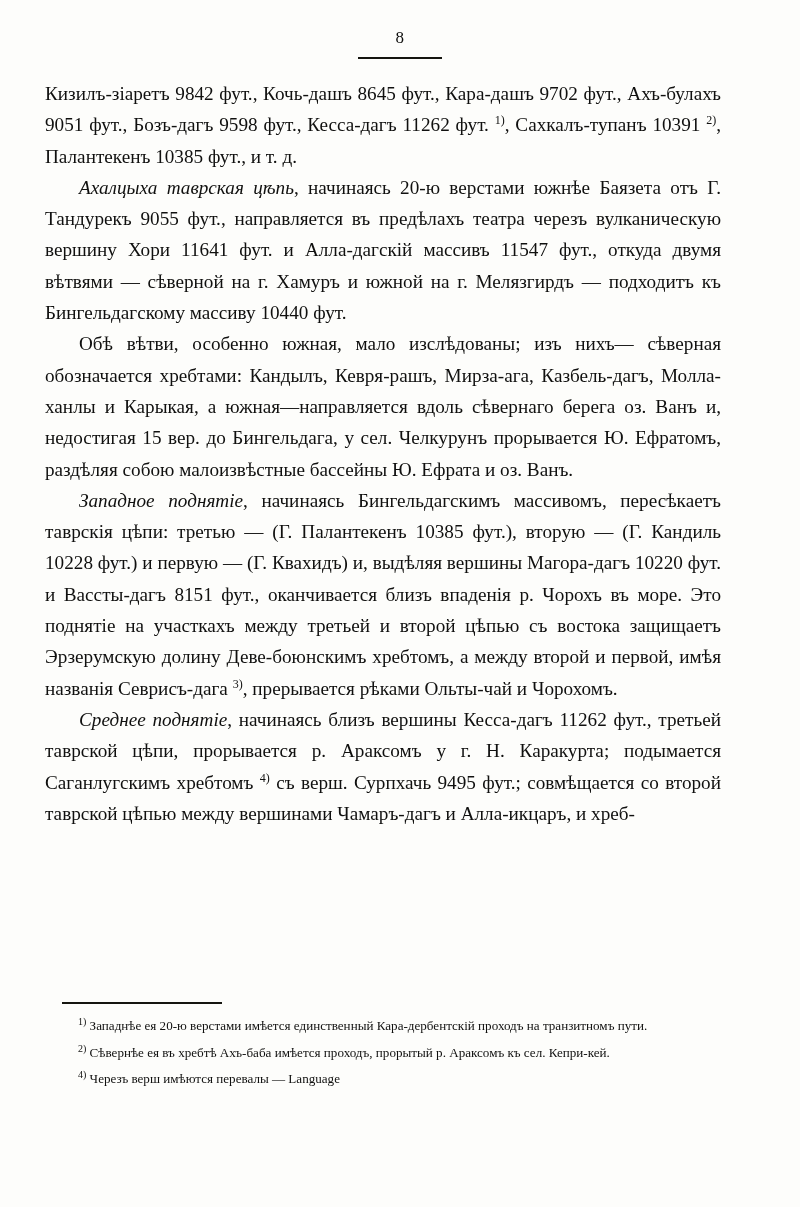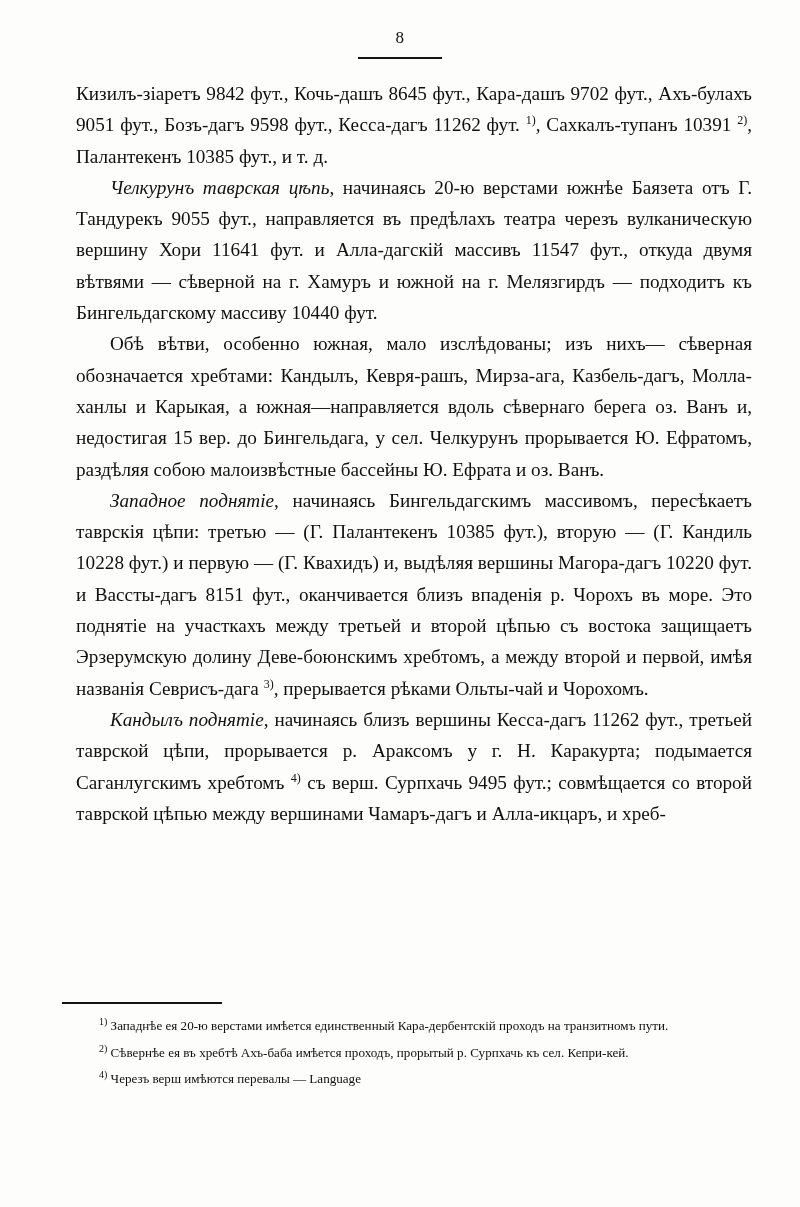--- a/index.html
+++ b/index.html
@@ -34,21 +34,21 @@
   .header-rule {
     position: absolute;
     top: 57px;
     left: 358px;
     width: 84px;
     height: 2px;
     background: #15150f;
   }
   .body-text {
     position: absolute;
-    left: 76px;
+    left: 45px;
     top: 78px;
     width: 676px;
   }
   p.para {
     margin: 0 0 0 0;
     font-size: 19.2px;
     line-height: 31.3px;
     text-align: justify;
     text-justify: inter-word;
     text-indent: 0;
@@ -69,21 +69,21 @@
   .footnote-rule {
     position: absolute;
     left: 62px;
     top: 1002px;
     width: 160px;
     height: 1.6px;
     background: #15150f;
   }
   .footnotes {
     position: absolute;
-    left: 71px;
+    left: 50px;
     top: 1016px;
     width: 676px;
   }
   p.fnote {
     margin: 0 0 6px 0;
     font-size: 13.1px;
     line-height: 20.5px;
     text-align: justify;
     text-indent: 28px;
   }
@@ -96,27 +96,27 @@
 </head>
 <body>
 
 <div class="page">
 
   <div class="page-number">8</div>
   <div class="header-rule"></div>
 
   <div class="body-text">
     <p class="para">Кизилъ-зіаретъ 9842 фут., Кочь-дашъ 8645 фут., Кара-дашъ 9702 фут., Ахъ-булахъ 9051 фут., Бозъ-дагъ 9598 фут., Кесса-дагъ 11262 фут. <sup class="fn">1)</sup>, Сахкалъ-тупанъ 10391 <sup class="fn">2)</sup>, Палантекенъ 10385 фут., и т. д.</p>
-    <p class="para indent"><span class="it">Челкурунъ таврская цѣпь</span>, начинаясь 20-ю верстами южнѣе Баязета отъ Г. Тандурекъ 9055 фут., направляется въ предѣлахъ театра черезъ вулканическую вершину Хори 11641 фут. и Алла-дагскій массивъ 11547 фут., откуда двумя вѣтвями — сѣверной на г. Хамуръ и южной на г. Мелязгирдъ — подходитъ къ Бингельдагскому массиву 10440 фут.</p>
+    <p class="para indent"><span class="it">Ахалцыха таврская цѣпь</span>, начинаясь 20-ю верстами южнѣе Баязета отъ Г. Тандурекъ 9055 фут., направляется въ предѣлахъ театра черезъ вулканическую вершину Хори 11641 фут. и Алла-дагскій массивъ 11547 фут., откуда двумя вѣтвями — сѣверной на г. Хамуръ и южной на г. Мелязгирдъ — подходитъ къ Бингельдагскому массиву 10440 фут.</p>
     <p class="para indent">Обѣ вѣтви, особенно южная, мало изслѣдованы; изъ нихъ— сѣверная обозначается хребтами: Кандылъ, Кевря-рашъ, Мирза-ага, Казбель-дагъ, Молла-ханлы и Карыкая, а южная—направляется вдоль сѣвернаго берега оз. Ванъ и, недостигая 15 вер. до Бингельдага, у сел. Челкурунъ прорывается Ю. Ефратомъ, раздѣляя собою малоизвѣстные бассейны Ю. Ефрата и оз. Ванъ.</p>
     <p class="para indent"><span class="it">Западное поднятіе</span>, начинаясь Бингельдагскимъ массивомъ, пересѣкаетъ таврскія цѣпи: третью — (Г. Палантекенъ 10385 фут.), вторую — (Г. Кандиль 10228 фут.) и первую — (Г. Квахидъ) и, выдѣляя вершины Магора-дагъ 10220 фут. и Вассты-дагъ 8151 фут., оканчивается близъ впаденія р. Чорохъ въ море. Это поднятіе на участкахъ между третьей и второй цѣпью съ востока защищаетъ Эрзерумскую долину Деве-боюнскимъ хребтомъ, а между второй и первой, имѣя названія Севрисъ-дага <sup class="fn">3)</sup>, прерывается рѣками Ольты-чай и Чорохомъ.</p>
-    <p class="para indent"><span class="it">Кандылъ поднятіе</span>, начинаясь близъ вершины Кесса-дагъ 11262 фут., третьей таврской цѣпи, прорывается р. Араксомъ у г. Н. Каракурта; подымается Саганлугскимъ хребтомъ <sup class="fn">4)</sup> съ верш. Сурпхачь 9495 фут.; совмѣщается со второй таврской цѣпью между вершинами Чамаръ-дагъ и Алла-икцаръ, и хреб-</p>
+    <p class="para indent"><span class="it">Среднее поднятіе</span>, начинаясь близъ вершины Кесса-дагъ 11262 фут., третьей таврской цѣпи, прорывается р. Араксомъ у г. Н. Каракурта; подымается Саганлугскимъ хребтомъ <sup class="fn">4)</sup> съ верш. Сурпхачь 9495 фут.; совмѣщается со второй таврской цѣпью между вершинами Чамаръ-дагъ и Алла-икцаръ, и хреб-</p>
   </div>
 
   <div class="footnote-rule"></div>
 
   <div class="footnotes">
     <p class="fnote"><sup>1)</sup><span> Западнѣе ея 20-ю верстами имѣется единственный Кара-дербентскій проходъ на транзитномъ пути.</span></p>
-    <p class="fnote"><sup>2)</sup><span> Сѣвернѣе ея въ хребтѣ Ахъ-баба имѣется проходъ, прорытый р. Сурпхачь къ сел. Кепри-кей.</span></p>
+    <p class="fnote"><sup>2)</sup><span> Сѣвернѣе ея въ хребтѣ Ахъ-баба имѣется проходъ, прорытый р. Араксомъ къ сел. Кепри-кей.</span></p>
     <p class="fnote"><sup>4)</sup><span> Черезъ верш имѣются перевалы — Language</span></p>
   </div>
 
 </div>
 
 </body></html>

